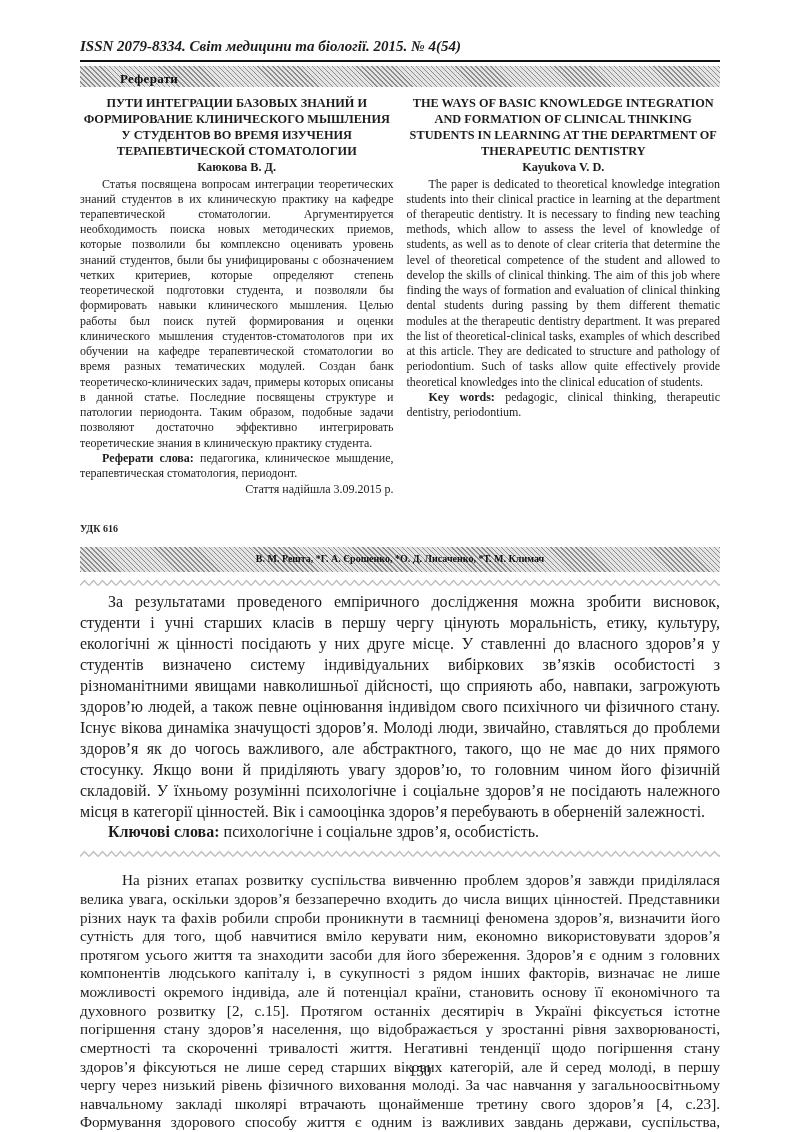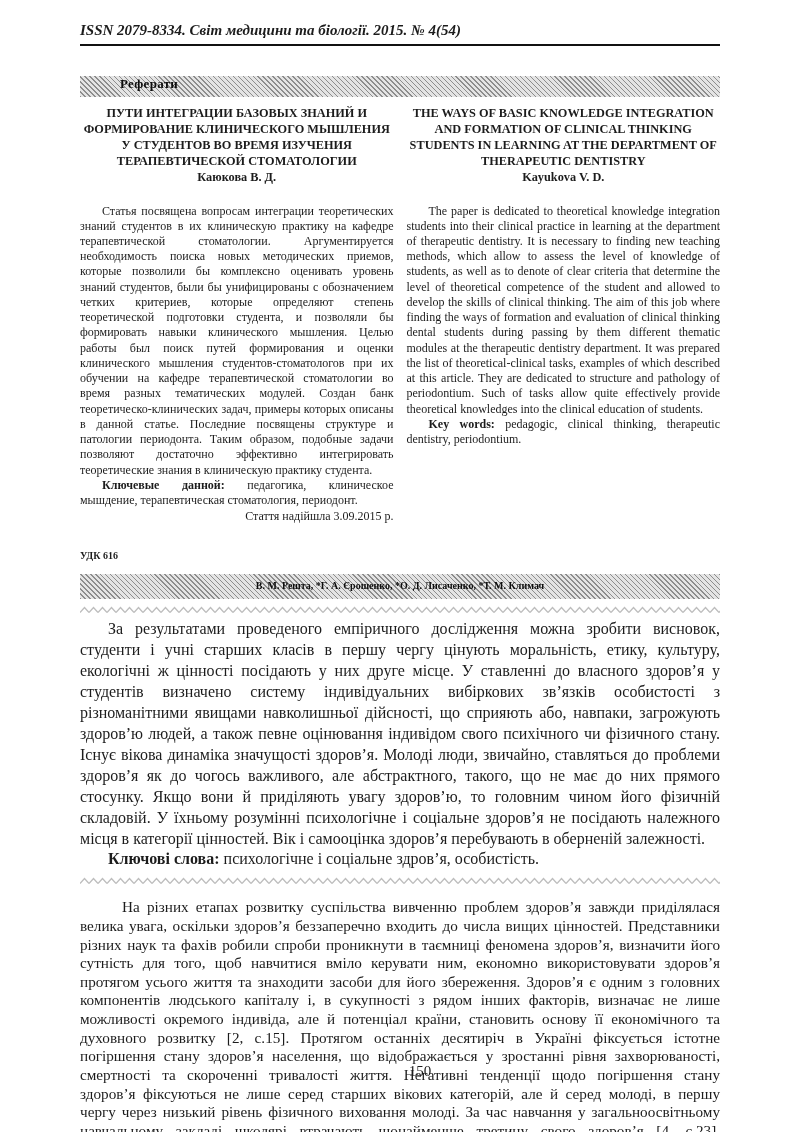--- a/index.html
+++ b/index.html
@@ -4,46 +4,46 @@
 <style>
   * { margin: 0; padding: 0; box-sizing: border-box; }
   html, body { background: #ffffff; }
   .page {
     position: relative;
     width: 800px; height: 1132px;
     margin: 0 auto;
     background: #ffffff;
     color: #1c1c1c;
     font-family: "Liberation Serif", "DejaVu Serif", serif;
-    padding: 22px 80px 0 80px;
+    padding: 38px 80px 0 80px;
     overflow: hidden;
   }
   .journal-header {
     font-size: 15px; font-weight: bold; font-style: italic;
     padding-bottom: 5px;
     border-bottom: 2.5px solid #111;
   }
   .section-band {
-    margin-top: 30px;
+    margin-top: 4px;
     height: 21px;
     background: repeating-linear-gradient(45deg, #8d8d8d 0 1px, #e4e4e4 1px 3.5px);
-    display: flex; align-items: flex-start;
+    display: flex; align-items: flex-end;
   }
   .section-band .band-label {
     font-weight: bold; font-size: 13px; color: #0d0d0d;
     padding-left: 40px;
     letter-spacing: 0.3px;
   }
   .columns {
     margin-top: 9px;
     display: flex; gap: 13px;
   }
   .col { flex: 1; font-size: 12px; line-height: 1.27; text-align: justify; }
   .col-title { font-weight: bold; text-align: center; font-size: 12.3px; line-height: 1.3; text-indent: 0; }
-  .col-author { font-weight: bold; text-align: center; font-size: 12.3px; margin-bottom: 18px; }
+  .col-author { font-weight: bold; text-align: center; font-size: 12.3px; margin-bottom: 1px; }
   .col p.body-par { text-indent: 22px; }
   .kw-label { font-weight: bold; margin-top: 25px; }
   .kw-par { text-indent: 22px; }
   .received { text-align: right; font-size: 12px; margin-top: 1px; }
   .udk { margin-top: 26px; font-weight: bold; font-size: 10px; }
   .authors-band {
     margin-top: 13px;
     background: repeating-linear-gradient(45deg, #8d8d8d 0 1px, #e4e4e4 1px 3.5px);
     text-align: center;
     padding: 5px 18px 6px 18px;
@@ -93,21 +93,21 @@
   <div class="section-band">
     <span class="band-label">Реферати</span>
   </div>
 
   <div class="columns">
 
     <div class="col">
       <div class="col-title">ПУТИ ИНТЕГРАЦИИ БАЗОВЫХ ЗНАНИЙ И ФОРМИРОВАНИЕ КЛИНИЧЕСКОГО МЫШЛЕНИЯ У СТУДЕНТОВ ВО ВРЕМЯ ИЗУЧЕНИЯ ТЕРАПЕВТИЧЕСКОЙ СТОМАТОЛОГИИ</div>
       <div class="col-author">Каюкова В. Д.</div>
       <p class="body-par">Статья посвящена вопросам интеграции теоретических знаний студентов в их клиническую практику на кафедре терапевтической стоматологии. Аргументируется необходимость поиска новых методических приемов, которые позволили бы комплексно оценивать уровень знаний студентов, были бы унифицированы с обозначением четких критериев, которые определяют степень теоретической подготовки студента, и позволяли бы формировать навыки клинического мышления. Целью работы был поиск путей формирования и оценки клинического мышления студентов-стоматологов при их обучении на кафедре терапевтической стоматологии во время разных тематических модулей. Создан банк теоретическо-клинических задач, примеры которых описаны в данной статье. Последние посвящены структуре и патологии периодонта. Таким образом, подобные задачи позволяют достаточно эффективно интегрировать теоретические знания в клиническую практику студента.</p>
-      <p class="kw-par"><span class="kw-label">Ключевые данной:</span><span> педагогика, клиническое мышдение, терапевтическая стоматология, периодонт.</span></p>
+      <p class="kw-par"><span class="kw-label">Реферати слова:</span><span> педагогика, клиническое мышдение, терапевтическая стоматология, периодонт.</span></p>
       <div class="received">Стаття надійшла 3.09.2015 р.</div>
     </div>
 
     <div class="col">
       <div class="col-title">THE WAYS OF BASIC KNOWLEDGE INTEGRATION AND FORMATION OF CLINICAL THINKING STUDENTS IN LEARNING AT THE DEPARTMENT OF THERAPEUTIC DENTISTRY</div>
       <div class="col-author">Kayukova V. D.</div>
       <p class="body-par">The paper is dedicated to theoretical knowledge integration students into their clinical practice in learning at the department of therapeutic dentistry. It is necessary to finding new teaching methods, which allow to assess the level of knowledge of students, as well as to denote of clear criteria that determine the level of theoretical competence of the student and allowed to develop the skills of clinical thinking. The aim of this job where finding the ways of formation and evaluation of clinical thinking dental students during passing by them different thematic modules at the therapeutic dentistry department. It was prepared the list of theoretical-clinical tasks, examples of which described at this article. They are dedicated to structure and pathology of periodontium. Such of tasks allow quite effectively provide theoretical knowledges into the clinical education of students.</p>
       <p class="kw-par"><span class="kw-label">Key words:</span><span> pedagogic, clinical thinking, therapeutic dentistry, periodontium.</span></p>
     </div>
 

